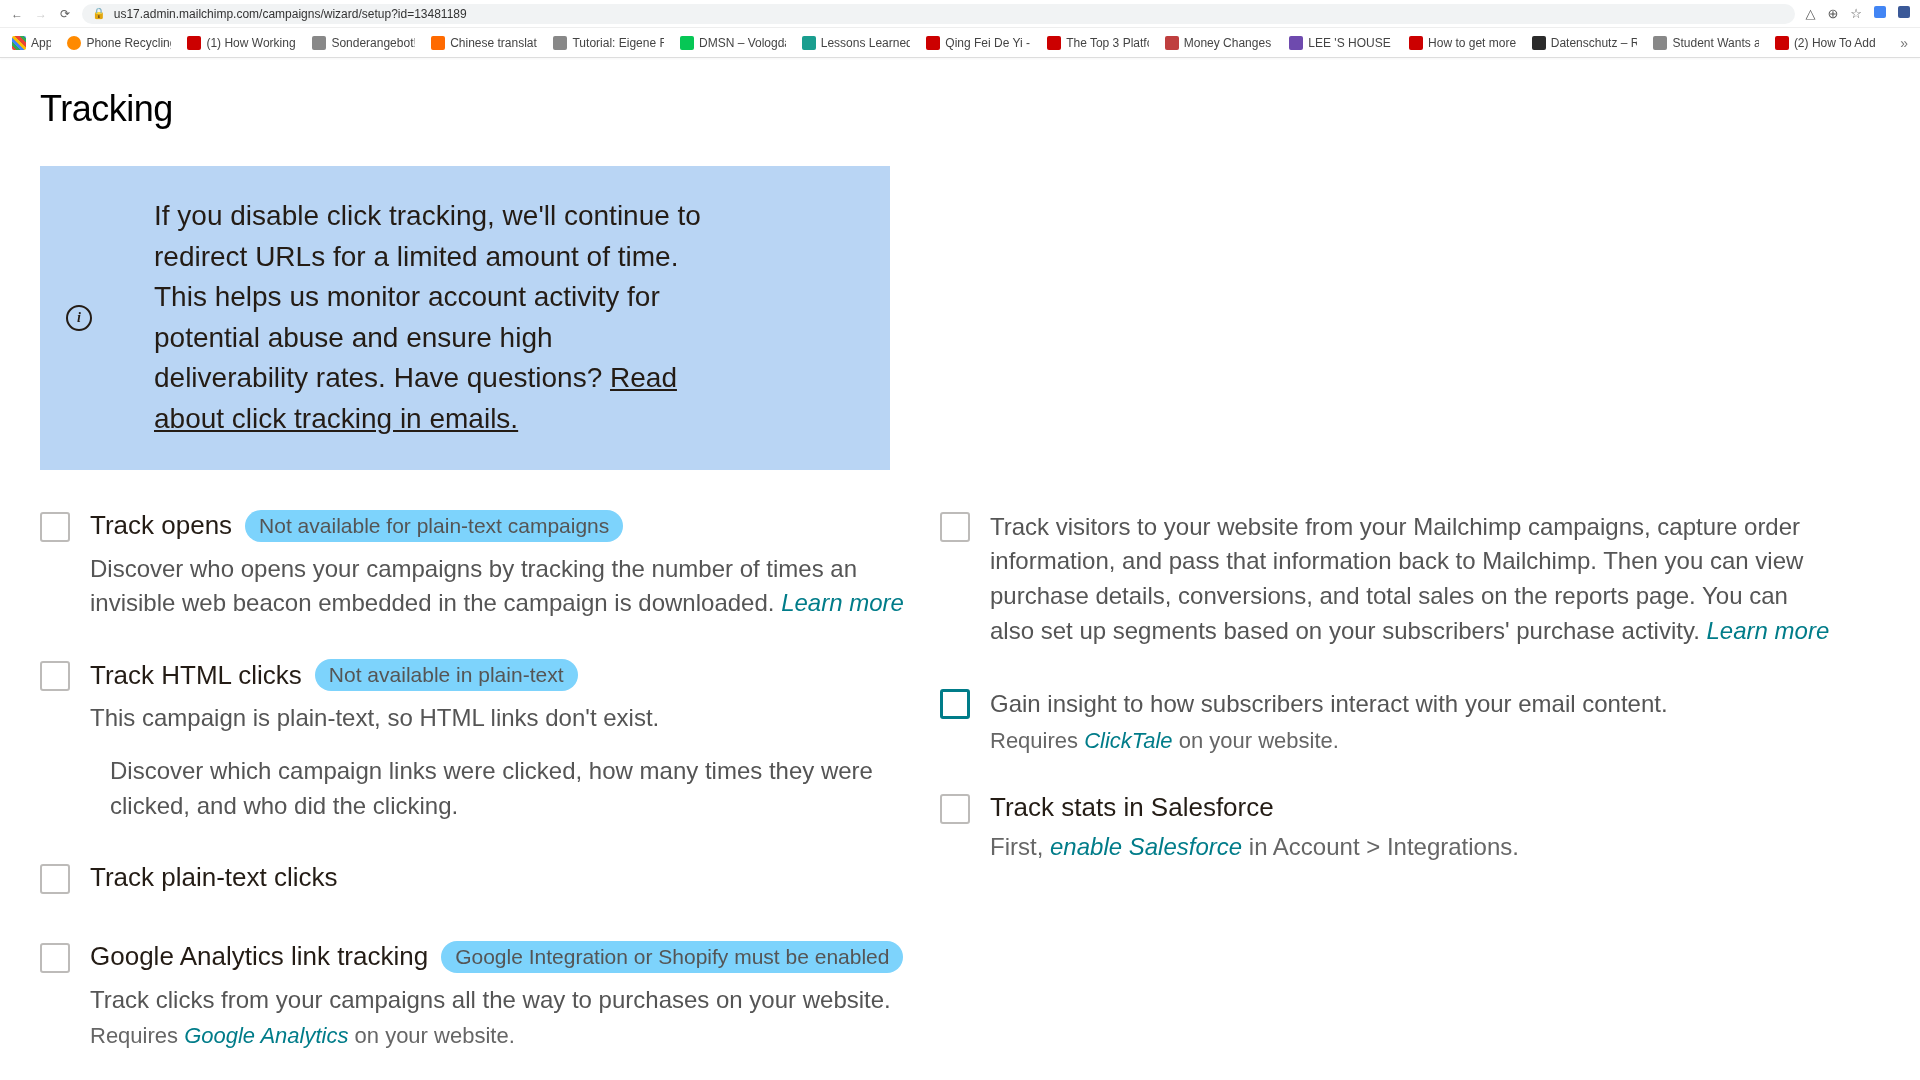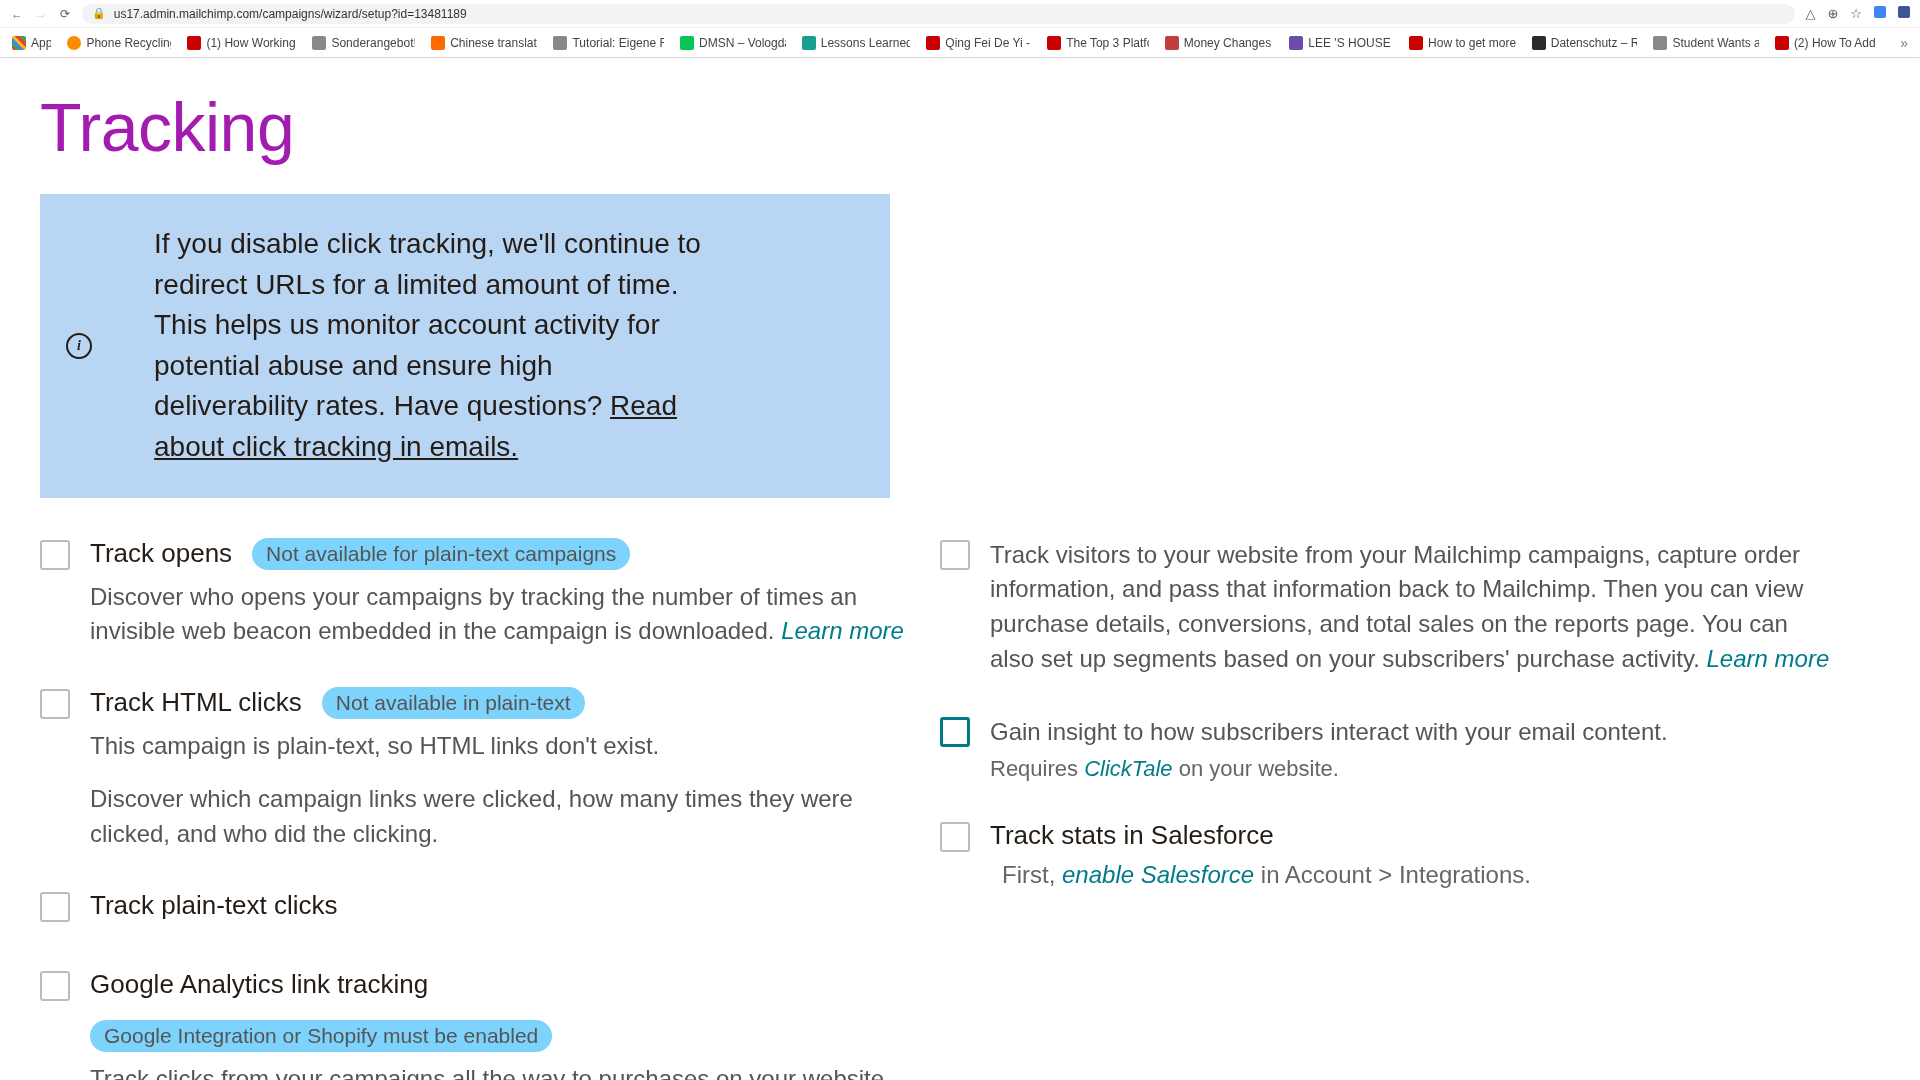--- a/index.html
+++ b/index.html
@@ -73,24 +73,24 @@
   .fav.purple { background: #6e4aae; }
   .fav.o2 { background: #ff8a00; border-radius: 50%; }
   .bm-chevron { color:#777; font-size:14px; margin-left:auto; padding-left:6px; }
 
   
   .page {
     padding: 30px 20px 0 40px;
     width: 1870px;
   }
   h1.tracking {
-    font-size: 68px;
+    font-size: 36px;
     font-weight: 400;
-    color: #a21caf;
-    margin-bottom: 28px;
+    color: #000000;
+    margin-bottom: 36px;
     letter-spacing: -0.5px;
   }
 
   .info-banner {
     background: #b9d5f4;
     width: 850px;
     padding: 30px 40px 30px 26px;
     display: flex;
     align-items: center;
     gap: 26px;
@@ -131,38 +131,39 @@
     flex-shrink: 0;
     margin-top: 2px;
     background: #fff;
   }
   .checkbox.active { border: 3px solid #007c89; }
   .opt-body { flex: 1; }
   .opt-title {
     font-size: 26px;
     color: #241c15;
     display: flex;
-    gap: 20px;
+    align-items: center;
+    gap: 13px;
     flex-wrap: wrap;
     margin-bottom: 10px;
   }
   .badge {
     font-size: 21px;
     background: #7dd3fc;
     color: #555;
     padding: 4px 14px;
     border-radius: 18px;
     font-weight: 400;
   }
   .opt-desc {
     font-size: 24px;
     line-height: 1.45;
     color: #555;
   }
-  .opt-desc + .opt-desc { margin-top: 18px; }
+  .opt-desc + .opt-desc { margin-top: 18px; margin-left: 20px; }
   .opt-sub {
     font-size: 22px;
     color: #666;
     margin-top: 6px;
   }
   a.link { color: #007c89; text-decoration: none; font-style: italic; }
 </style>
 </head>
 <body>
 
@@ -336,21 +337,21 @@
           </div>
         </div>
       </div>
 
       <div class="opt">
         <div class="checkbox"></div>
         <div class="opt-body">
           <div class="opt-title">
             <span>Track stats in Salesforce</span>
           </div>
-          <div class="opt-sub" style="font-size:24px;margin-left:12px;">
+          <div class="opt-sub" style="font-size:24px;">
             <span>First, </span><a class="link" href="#">enable Salesforce</a><span> in Account &gt; Integrations.</span>
           </div>
         </div>
       </div>
 
     </div>
   </div>
 
 </div>
 

